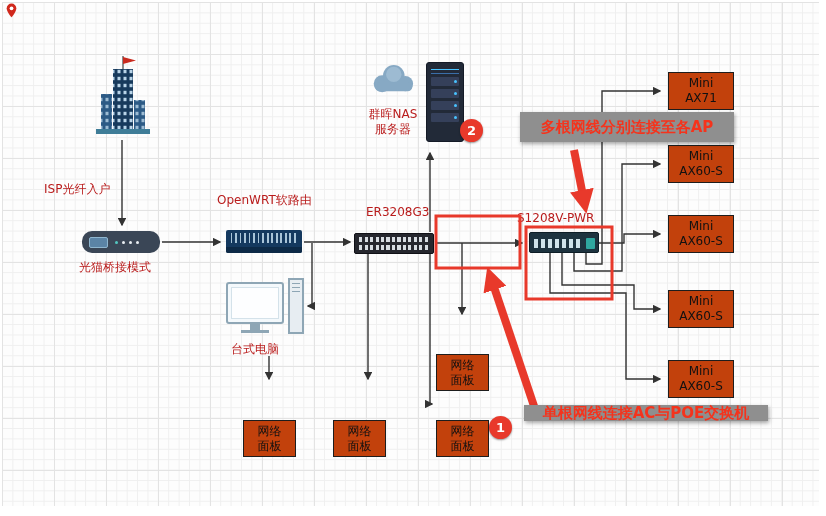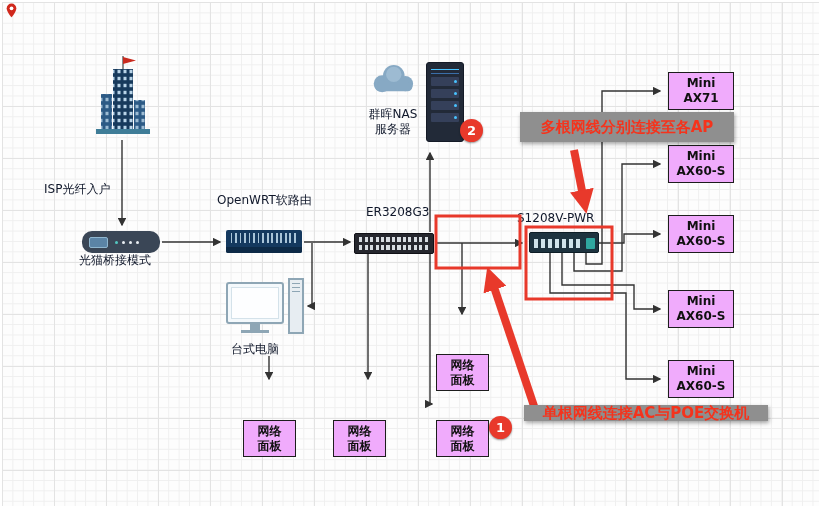--- a/index.html
+++ b/index.html
@@ -10,25 +10,25 @@
     background-color:#fdfdfd;
     background-image:
       linear-gradient(to right, #e3e3e3 1px, transparent 1px),
       linear-gradient(to bottom, #e3e3e3 1px, transparent 1px),
       linear-gradient(to right, #efefef 1px, transparent 1px),
       linear-gradient(to bottom, #efefef 1px, transparent 1px);
     background-size: 52px 52px, 52px 52px, 10.4px 10.4px, 10.4px 10.4px; }
   svg.layer { position:absolute; left:0; top:0; pointer-events:none; }
   .wires { z-index:2; }
   .red-overlay { z-index:5; }
-  .label { position:absolute; z-index:3; font-size:12px; color:#0f172a; white-space:nowrap; }
+  .label { position:absolute; z-index:3; font-size:12px; color:#b91c1c; white-space:nowrap; }
   .label.center2 { text-align:center; line-height:15px; white-space:normal; }
-  .box { position:absolute; z-index:3; background:#f0abfc; border:1.6px solid #1d1d1d;
+  .box { position:absolute; z-index:3; background:#c2410c; border:1.6px solid #1d1d1d;
     display:flex; flex-direction:column; align-items:center; justify-content:center;
-    font-size:12px; line-height:15px; color:#111; text-align:left;font-weight:bold; }
+    font-size:12px; line-height:15px; color:#111; text-align:left; }
   .ap-box { width:66px; height:38px; left:668px; }
   .panel-box { width:53px; height:37px;margin-top:36px; }
   
   .dev { position:absolute; z-index:3; }
   .modem-body { left:82px; top:231px; width:78px; height:22px; background:#3a4656;
     border-radius:10px; display:flex; align-items:center; padding-left:7px; }
   .modem-panel { width:19px; height:11px; background:#5b84a6; border:1px solid #8fb6cf;
     border-radius:2px; margin-right:7px; }
   .modem-dot { width:3px; height:3px; border-radius:50%; background:#e8eef2; margin-right:4px; }
   .modem-dot.t { background:#53c6c0; }
@@ -132,21 +132,21 @@
   </span>
   <div class="label" style="left:44px;top:181px">ISP光纤入户</div>
 
   <div class="dev modem-body">
     <span class="modem-panel"></span>
     <span class="modem-dot t"></span>
     <span class="modem-dot"></span>
     <span class="modem-dot"></span>
     <span class="modem-dot"></span>
   </div>
-  <div class="label" style="left:79px;top:252px">光猫桥接模式</div>
+  <div class="label" style="left:79px;top:259px">光猫桥接模式</div>
 
   <div class="dev router-body">
     <div class="router-vents"></div>
     <div class="router-base"></div>
   </div>
   <div class="label" style="left:217px;top:192px">OpenWRT软路由</div>
 
   <div class="dev switch-body">
     <div class="ports-row top"></div>
     <div class="ports-row bot"></div>

